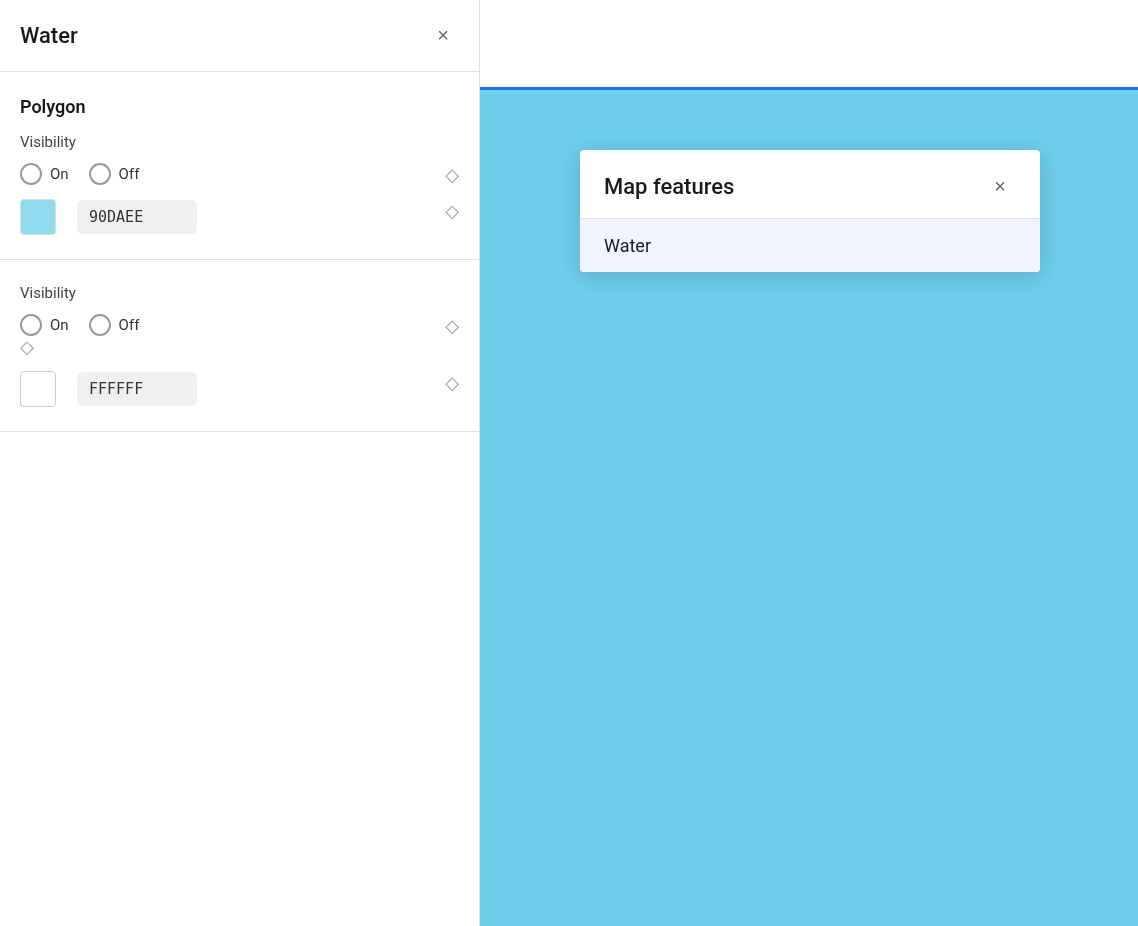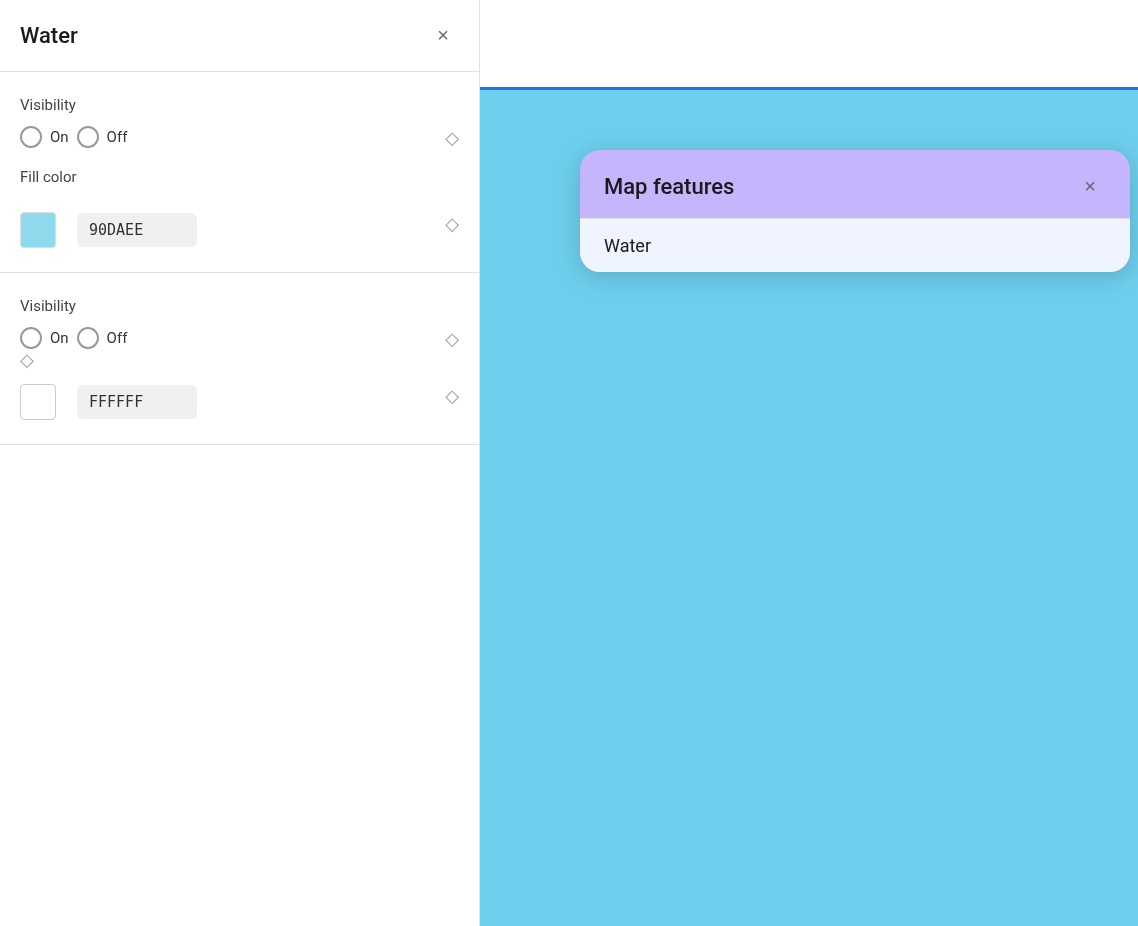--- a/index.html
+++ b/index.html
@@ -71,21 +71,21 @@
 
     .field-label {
       font-size: 15px;
       color: #444;
       margin-bottom: 12px;
     }
 
     .radio-group {
       display: flex;
       align-items: center;
-      gap: 8px;
+      gap: 20px;
       flex: 1;
     }
 
     .radio-option {
       display: flex;
       align-items: center;
       gap: 8px;
       cursor: pointer;
     }
 
@@ -153,23 +153,23 @@
       height: 90px;
       background: #fff;
       border-bottom: 3px solid #1a73e8;
     }
 
     
     .popup {
       position: absolute;
       top: 150px;
       left: 100px;
-      width: 550px;
-      background: #c4b5fd;
-      border-radius: 20px;
+      width: 460px;
+      background: #ffffff;
+      border-radius: 4px;
       box-shadow: 0 4px 24px rgba(0,0,0,0.18);
       padding: 0;
       overflow: hidden;
     }
 
     .popup-header {
       display: flex;
       align-items: center;
       justify-content: space-between;
       padding: 20px 24px 16px 24px;
@@ -221,38 +221,38 @@
 <div class="left-panel">
 
   <div class="panel-header">
     <span class="panel-title">Water</span>
     <button class="close-btn">×</button>
   </div>
 
   <div class="panel-content">
 
     <div class="section">
+      <div class="section-title">Polygon</div>
 
       <div class="field-label">Visibility</div>
 
       <div class="row-with-diamond">
         <div class="radio-group">
           <label class="radio-option">
             <div class="radio-circle"></div>
             <span class="radio-label">On</span>
           </label>
           <label class="radio-option">
             <div class="radio-circle"></div>
             <span class="radio-label">Off</span>
           </label>
         </div>
         <span class="diamond-icon">◇</span>
       </div>
 
-      <div class="field-label" style="margin-top:20px;">Fill color</div>
 
       <div class="row-with-diamond">
         <div class="color-row">
           <div class="color-swatch" style="background:#90DAEE;"></div>
           <input class="color-input" type="text" value="90DAEE" style="">
         </div>
         <span class="diamond-icon">◇</span>
       </div>
     </div>
 

